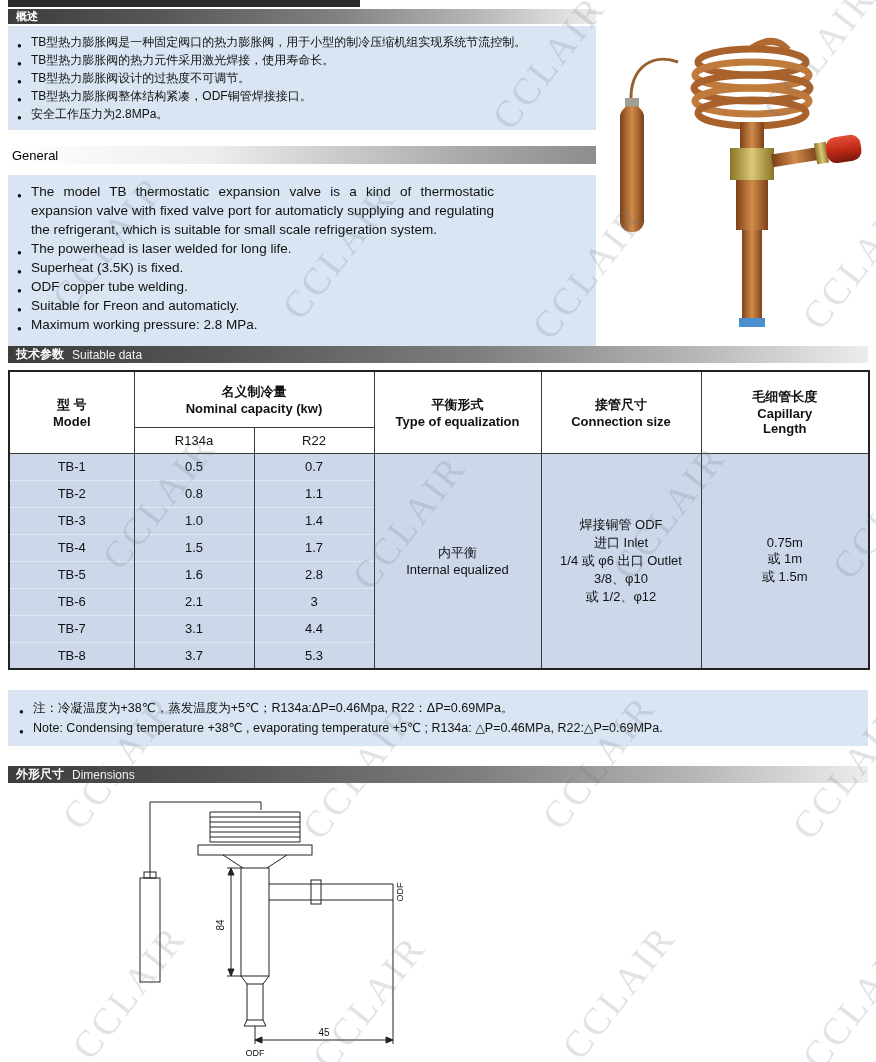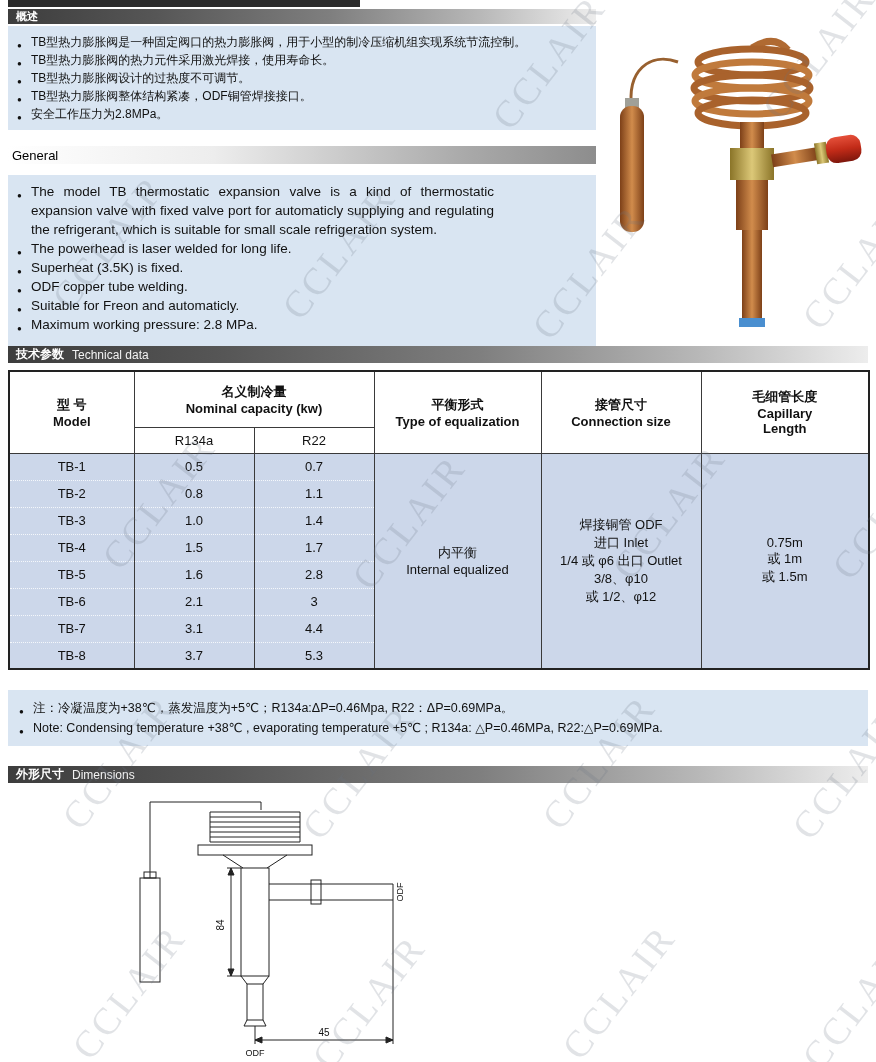--- a/index.html
+++ b/index.html
@@ -158,21 +158,21 @@
         <rect x="235" y="129" width="35" height="26" rx="10" fill="url(#redG)"></rect>
       </g>
       <rect x="144" y="162" width="32" height="50" fill="url(#cu)"></rect>
       <rect x="150" y="212" width="20" height="92" fill="url(#cu)"></rect>
       <rect x="147" y="300" width="26" height="9" fill="#4a8fd0"></rect>
     </g>
   </svg>
 
   <div class="bar bar-dark bar-tech">
     <span class="zh">技术参数</span>
-    <span class="en">Technical data</span>
+    <span class="en">Suitable data</span>
   </div>
 
   <table class="spec">
     <colgroup>
       <col style="width:125px">
         <col style="width:120px">
         <col style="width:120px">
       <col style="width:167px">
         <col style="width:160px">
         <col style="width:168px">

